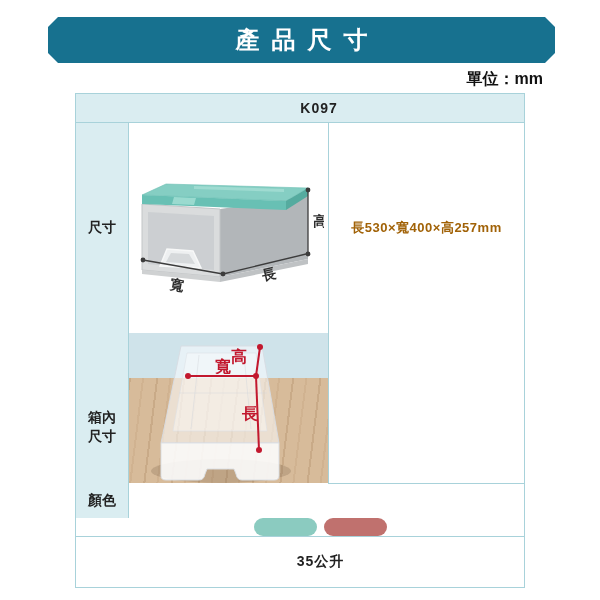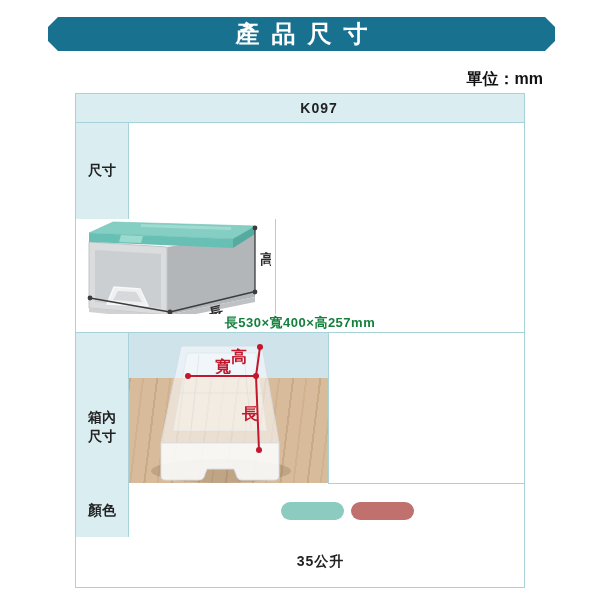--- a/index.html
+++ b/index.html
@@ -1,21 +1,21 @@
 <!DOCTYPE html>
 <html><head>
 <meta charset="utf-8">
 <style>
   * { margin:0; padding:0; box-sizing:border-box; }
   html,body { width:600px; height:600px; background:#fff;
     font-family:"Liberation Sans", sans-serif; color:#222; }
   #sheet { position:relative; width:600px; height:600px; background:#fff; overflow:hidden; }
 
   
-  .banner { position:absolute; left:48px; top:17px; width:507px; height:34px;
+  .banner { position:absolute; left:48px; top:17px; width:507px; height:46px;
     display:flex; align-items:center; justify-content:center;
     clip-path:polygon(10px 0,calc(100% - 10px) 0,100% 10px,100% calc(100% - 10px),
       calc(100% - 10px) 100%,10px 100%,0 calc(100% - 10px),0 10px); }
   .banner span { color:#fff; font-size:24px; font-weight:bold;
     letter-spacing:12px; padding-left:12px; }
 
   .unit { position:absolute; top:69px; right:57px; font-size:16px; font-weight:bold; color:#111; }
 
   
   .spec-table { position:absolute; left:75px; top:93px; width:450px;
@@ -24,24 +24,24 @@
   .trow.bordered { border-bottom:1px solid #a8d2da; }
   .cell { position:relative; }
   .cell.rb { border-right:1px solid #a8d2da; }
   .label-cell { width:53px; background:#daedf1; display:flex; align-items:center;
     justify-content:center; font-size:14px; font-weight:bold; color:#222; text-align:center; }
   .label-cell .wrap2 { width:2.2em; line-height:1.35;margin-top:36px; }
   .head-cell { width:100%; height:28px; background:#daedf1; display:flex; align-items:center;
     justify-content:center; font-size:14px; font-weight:bold; letter-spacing:1px;padding-left:38px; }
   .img-cell { width:200px; background:#fff; overflow:hidden; }
   .val-cell { flex:1; background:#fff; display:flex; align-items:center; justify-content:center;
-    font-size:13px; font-weight:bold; color:#15803d; letter-spacing:0.5px; }
+    font-size:13px; font-weight:bold; color:#a16207; letter-spacing:0.5px; }
   .merged-cell { flex:1; background:#fff; display:flex; align-items:center; justify-content:center;padding-left:41px; }
 
-  .r1 { height:210px;flex-direction:column; } .r2 { height:151px; } .r3 { height:53px; } .r4 { height:50px; }
+  .r1 { height:210px; } .r2 { height:151px; } .r3 { height:53px;flex-direction:column; } .r4 { height:50px; }
 
   
   .render-wrap { width:100%; height:100%; display:flex; align-items:center; justify-content:center; }
   .render-wrap svg { margin-top:20px; }
 
   
   .photo { position:relative; width:200px; height:150px; }
   .photo .wall { position:absolute; left:0; top:0; width:100%; height:45px; background:#cfe3ea; }
   .photo .wood { position:absolute; left:0; top:45px; width:100%; height:105px;
     background-color:#d7bb9a;

